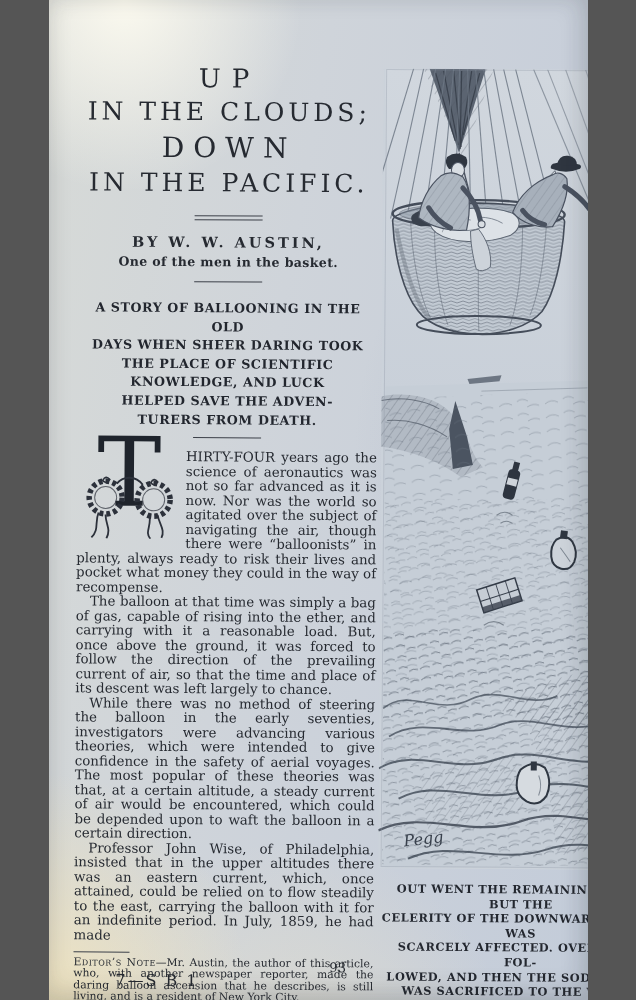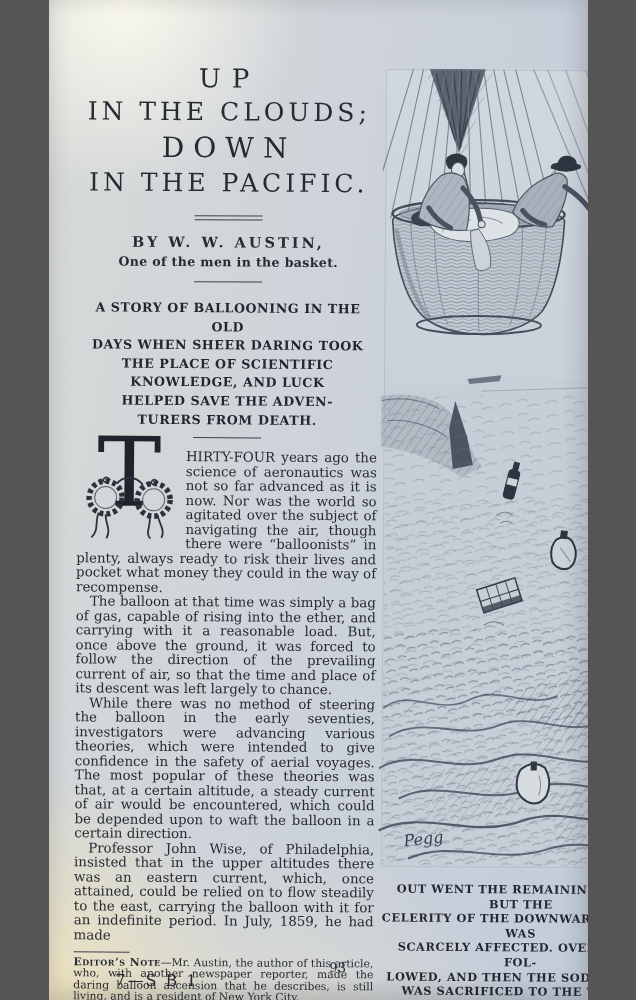--- a/index.html
+++ b/index.html
@@ -42,21 +42,21 @@
   .body p{margin:0;}
   .body p + p{text-indent:14px;}
   .dropcap{position:relative;float:left;width:101px;height:88px;margin:1px 6px 0 2px;}
   .dropT{
     position:absolute;left:50%;top:-26px;transform:translateX(-50%);
     font-size:96px;line-height:96px;color:#1f242c;z-index:0;font-family:"DejaVu Serif",serif;
   }
   .dropcap svg{position:absolute;left:0;top:0;z-index:1;}
   .note{margin-top:9px;font-size:10.8px;line-height:11.2px;text-align:justify;}
   .note-rule{border:0;border-top:1px solid #3c4049;width:56px;margin:0 0 4px 0;}
-  .note-label{font-variant:small-caps;font-weight:bold;letter-spacing:.5px;}
+  .note-label{font-variant:small-caps;font-weight:normal;letter-spacing:.5px;}
   .sig-mark{position:absolute;left:70px;top:972px;font-size:16px;letter-spacing:2px;}
   .pageno-bottom{position:absolute;left:284px;top:960px;font-size:13px;}
   .pageno-top{position:absolute;left:568px;top:33px;font-size:13.5px;}
 
   
   .rightcol{position:absolute;left:332px;top:68px;width:286px;}
   .caption{
     margin:13px auto 0 auto;width:282px;
     font-weight:bold;font-size:11.3px;line-height:14.6px;letter-spacing:.6px;
     text-align:center;white-space:pre-line;color:#23272f;

